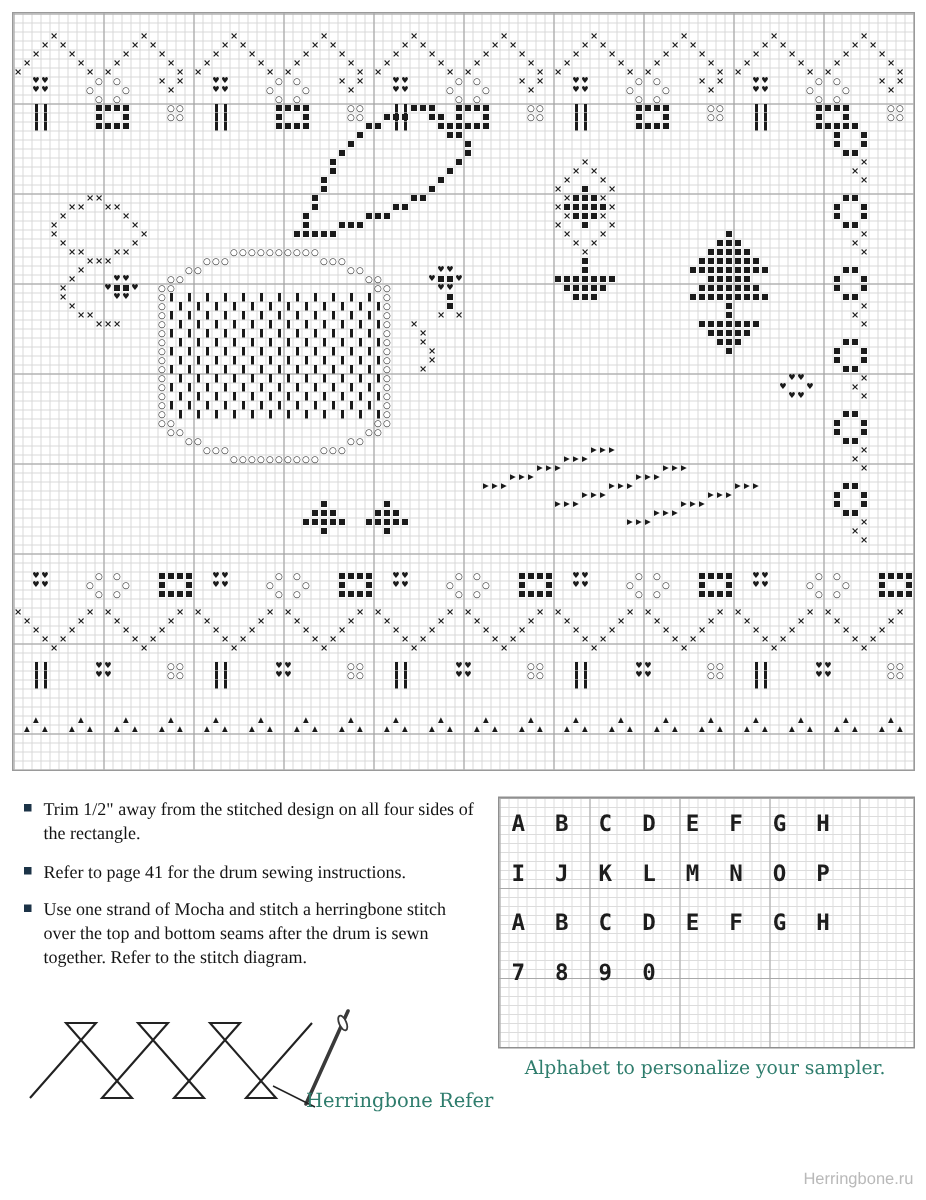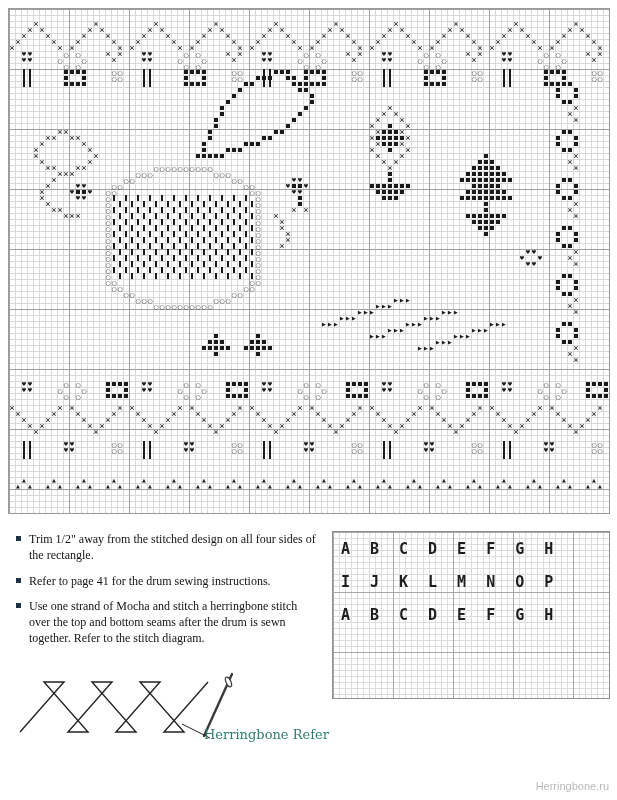--- a/index.html
+++ b/index.html
@@ -1267,17 +1267,19 @@
     <line x1="190" y1="70" x2="218" y2="8" stroke="#3a3a3a" stroke-width="2.4" stroke-linecap="round"></line>
     <ellipse cx="214.5" cy="16" rx="2.4" ry="5.2" transform="rotate(-24 214.5 16)" fill="#ffffff" stroke="#3a3a3a" stroke-width="1.2"></ellipse>
     <line x1="168" y1="58" x2="196" y2="72" stroke="#222" stroke-width="1"></line>
   </svg>
   <div class="hb-caption">Herringbone Refer</div>
 
   <div class="alpha-box">
     <div class="alpha-row">ABCDEFGH</div>
     <div class="alpha-row">IJKLMNOP</div>
     <div class="alpha-row">ABCDEFGH</div>
+    <div class="alpha-row">7890</div>
   </div>
+  <div class="alpha-caption">Alphabet to personalize your sampler.</div>
 
   <div class="watermark">Herringbone.ru</div>
 
 </div>
 
 </body></html>

